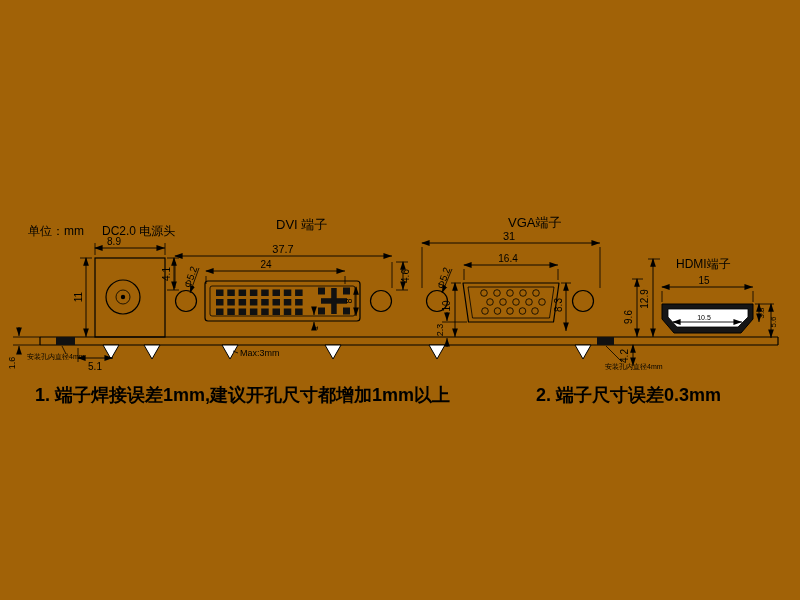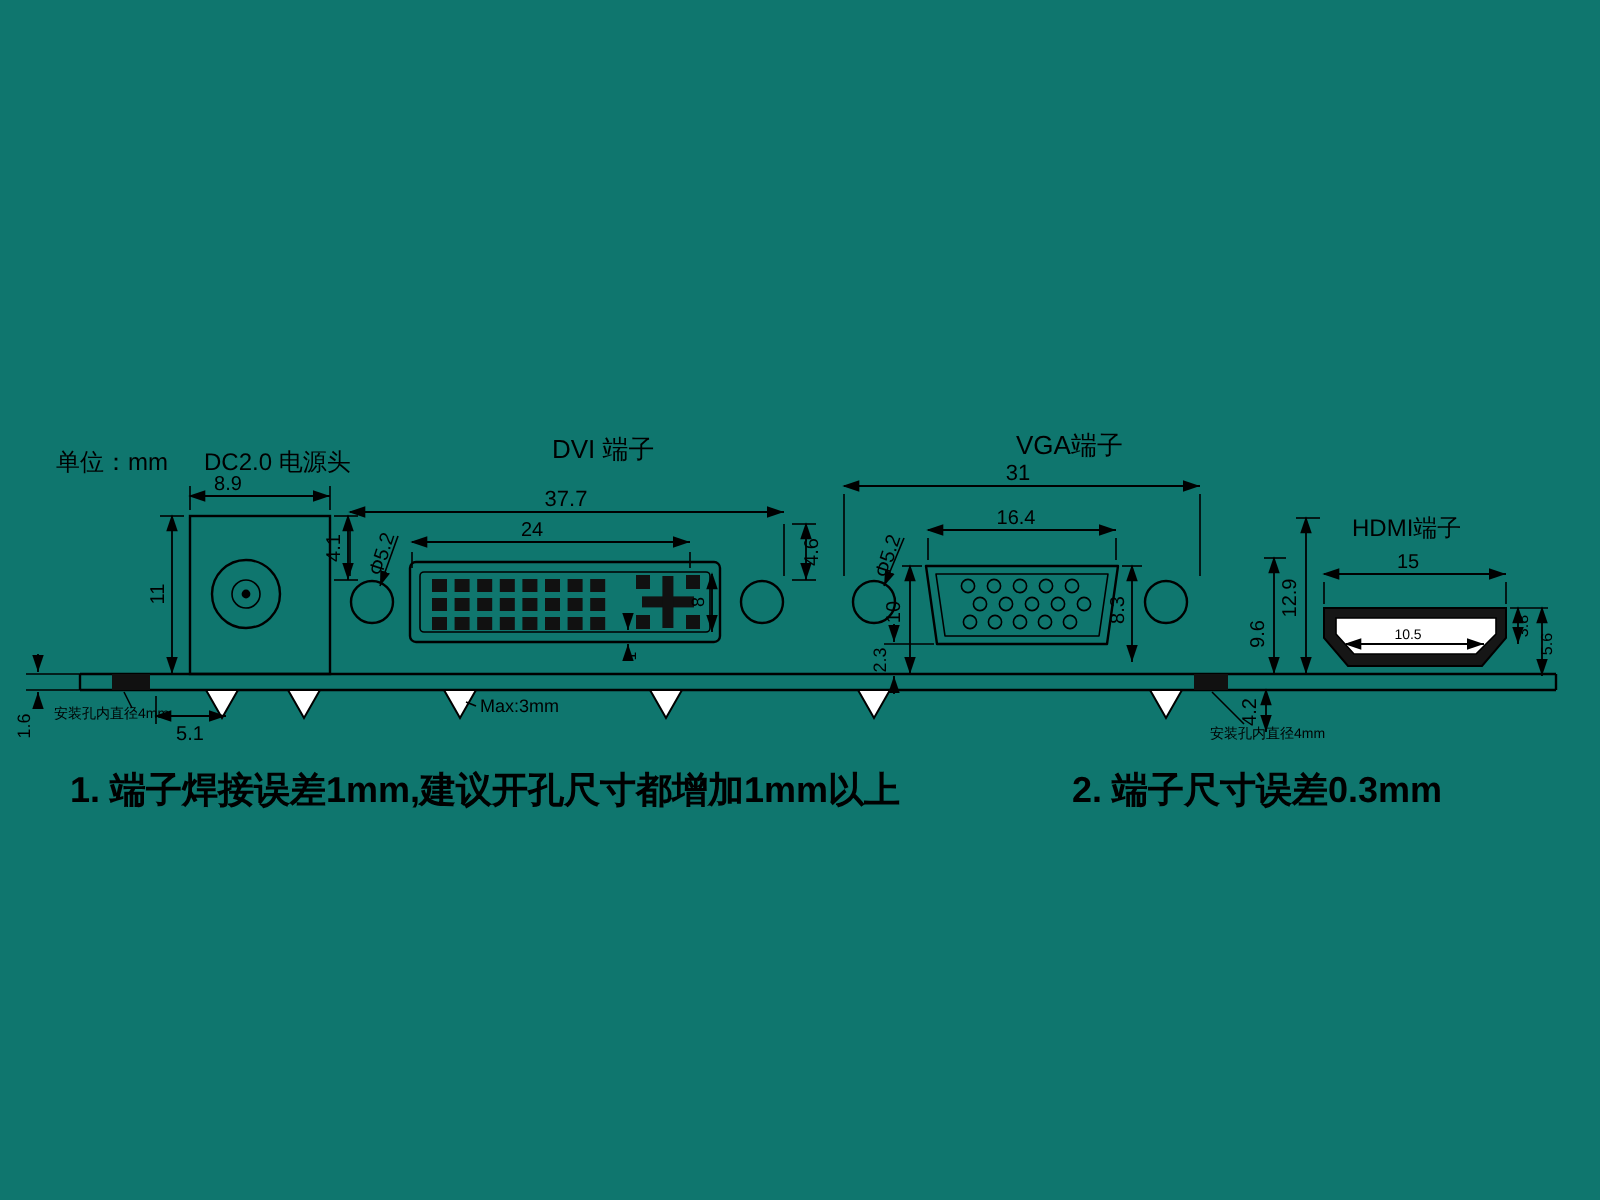--- a/index.html
+++ b/index.html
@@ -1,16 +1,16 @@
 <!DOCTYPE html>
 <html><head>
 <meta charset="utf-8">
 <style>
   html,body{margin:0;padding:0;background:#fff;}
-  .canvas{position:relative;width:800px;height:600px;background:#0f766e;overflow:hidden;}
+  .canvas{position:relative;width:800px;height:600px;background:#a16207;overflow:hidden;}
   svg{display:block;}
   text{font-family:"Liberation Sans",sans-serif;fill:#000;}
   .ln{stroke:#000;stroke-width:1.2;fill:none;}
   .thin{stroke:#000;stroke-width:0.8;fill:none;}
   .dim{stroke:#000;stroke-width:0.9;fill:none;}
   .d{font-size:11px;}
   .d2{font-size:10px;}
   .d3{font-size:9px;}
   .d4{font-size:8px;}
   .sm{font-size:7px;}

